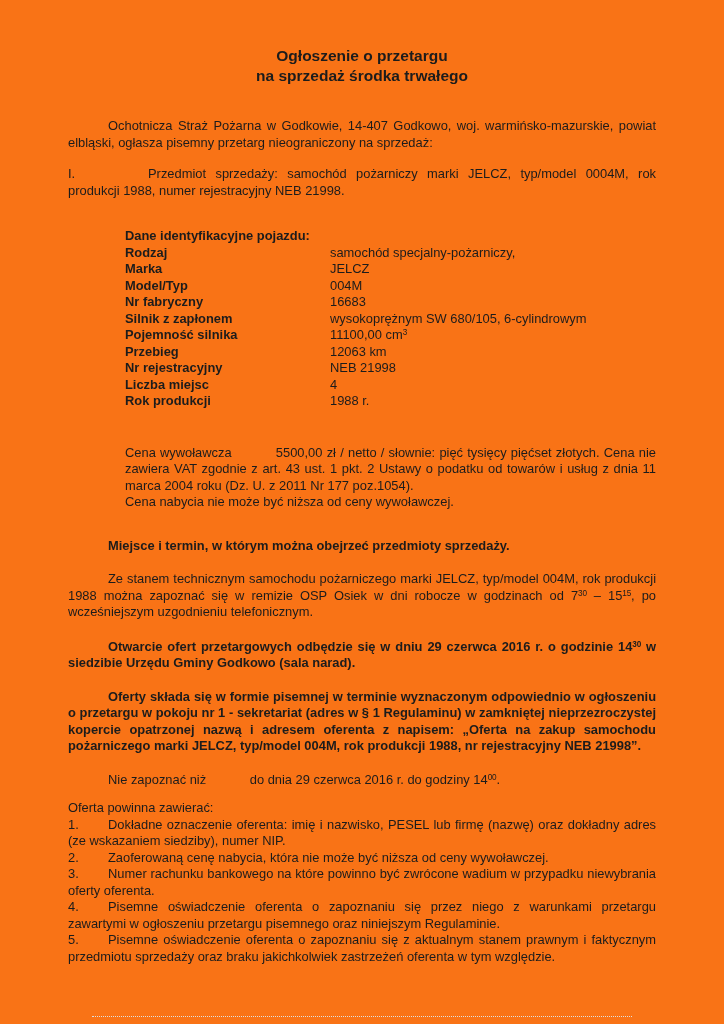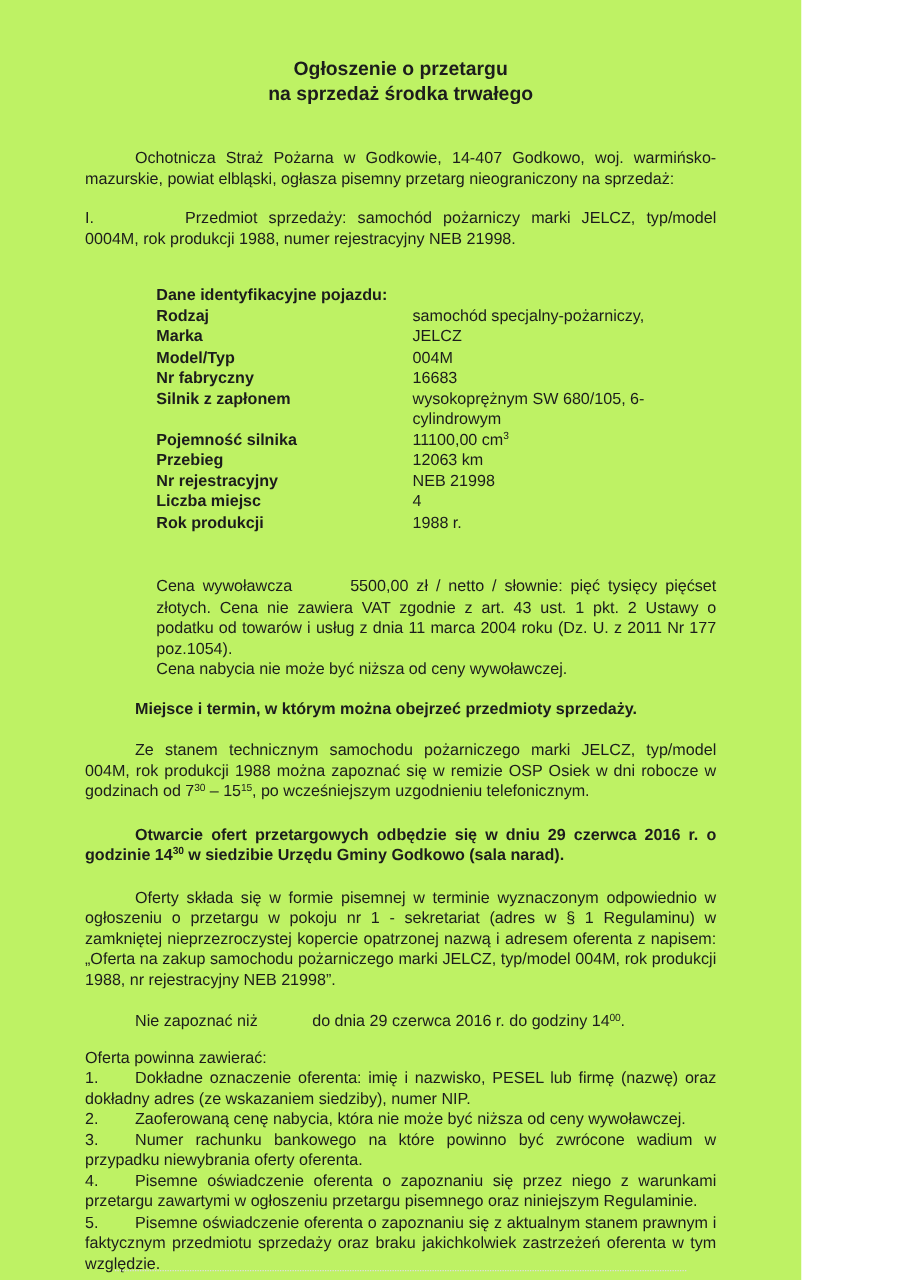--- a/index.html
+++ b/index.html
@@ -1,21 +1,21 @@
 <!DOCTYPE html>
 <html><head>
 <meta charset="utf-8">
 <style>
   html, body { margin:0; padding:0; background:#ffffff; }
   .page {
     position:relative;
-    width:641px; height:1024px;
+    width:724px; height:1024px;
     box-sizing:border-box;
     padding:46px 68px 0 68px;
-    background:#bef264;
+    background:#f97316;
     color:#1c1c1c;
     font-family:"Liberation Sans", sans-serif;
     font-size:12.9px;
     line-height:16.5px;
     overflow:hidden;
   }
   p { margin:0; }
   .just { text-align:justify; }
   .indent { text-indent:40px; }
   .bold, b { font-weight:400;padding-left:40px; }
@@ -28,24 +28,24 @@
   .num-span { display:inline-block; width:40px; text-indent:0; }
 
   .vehicle  { margin-left:57px; margin-top:29px; }
   .vehicle-heading { font-weight:700; }
   .vrow  { display:flex; }
   .vlabel{ width:205px; flex:none;font-weight:bold; }
   .vvalue{ flex:1; }
 
   .price { margin-left:57px; margin-top:35px; }
 
-  .h-bold   { margin-top:15px; font-weight:700; }
+  .h-bold   { margin-top:27px; font-weight:700; }
   .viewing  { margin-top:17px; }
   .opening  { margin-top:18px; font-weight:700; }
-  .offers   { margin-top:17px; }
+  .offers   { margin-top:17px;font-weight:bold; }
   .deadline { margin-top:17px; }
   .req-heading { margin-top:12px; }
 
   .bottom-line {
     position:absolute; left:92px; right:92px; bottom:7px;
     border-top:1px dotted #dedede;
   }
 </style>
 </head>
 <body>

